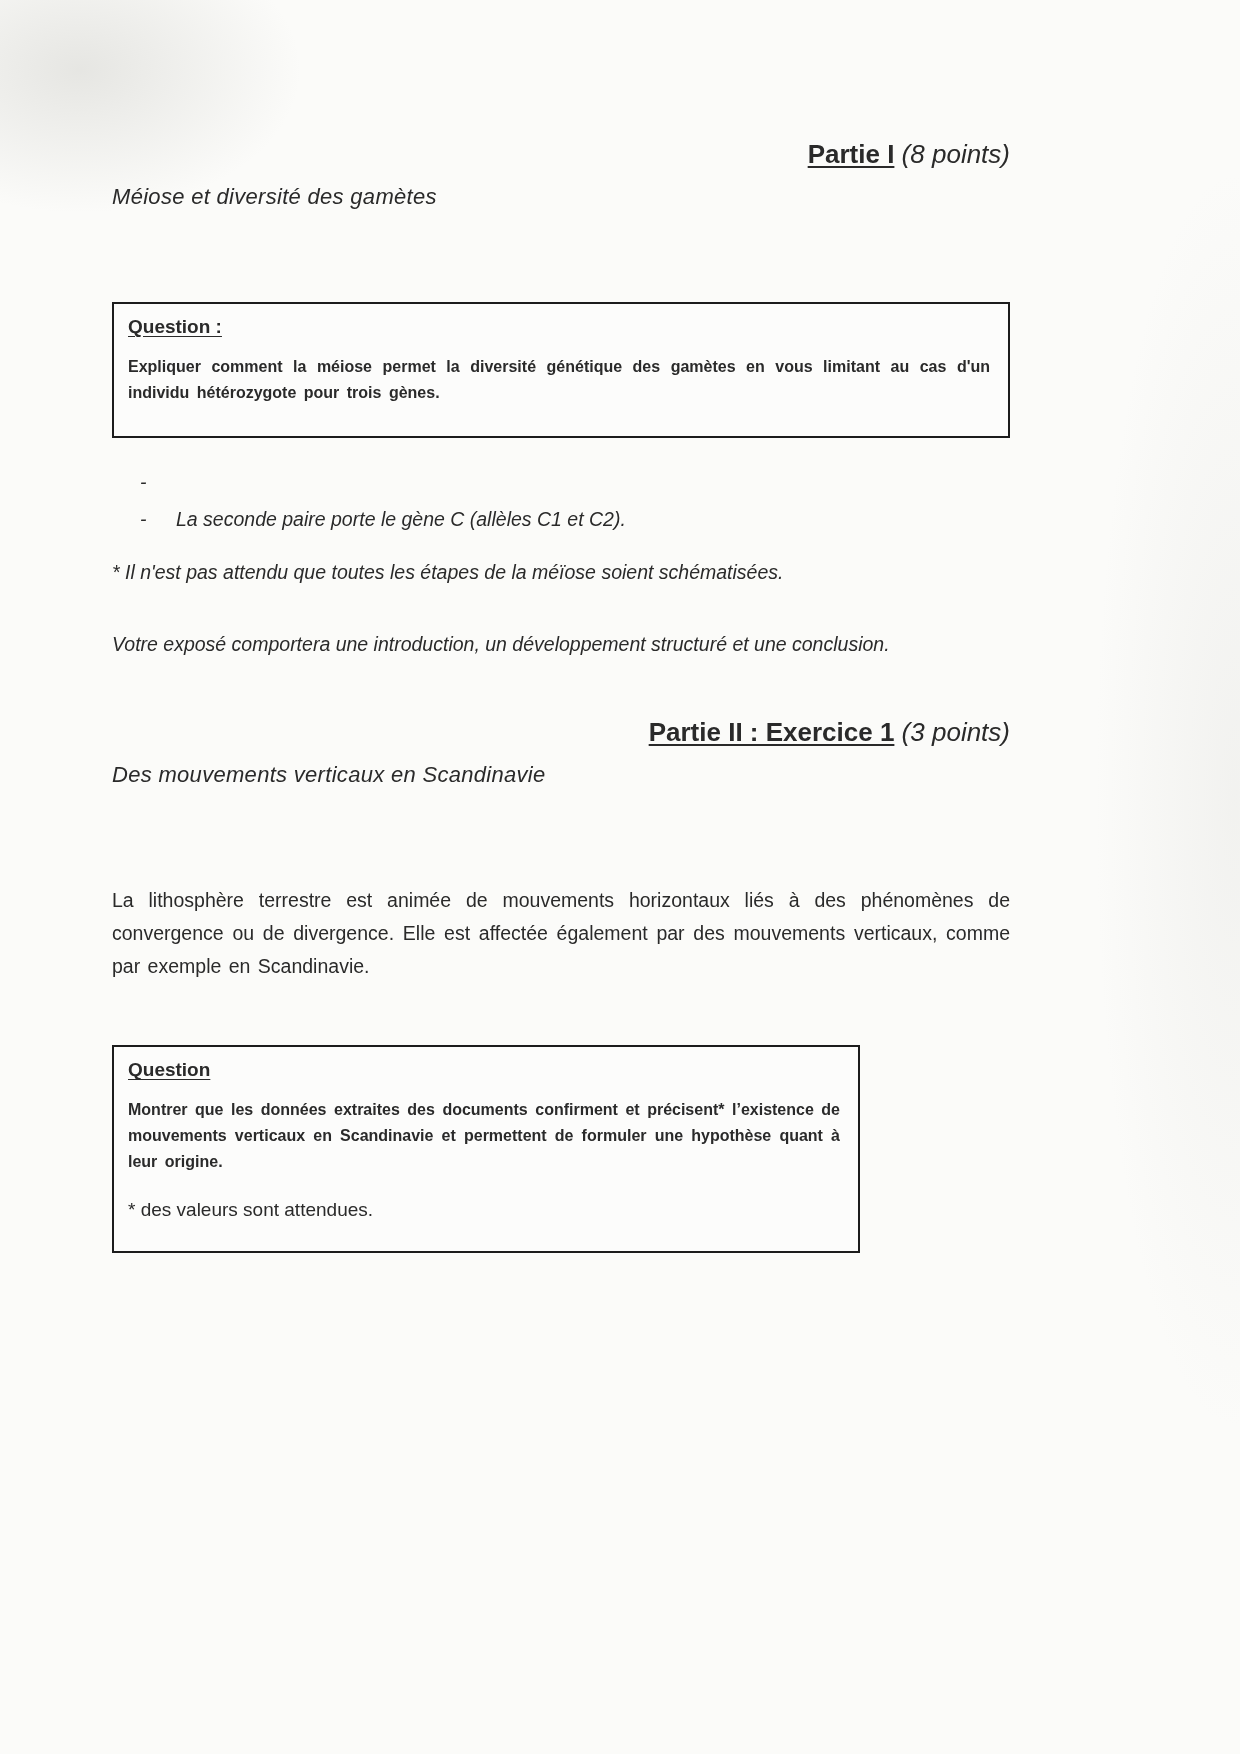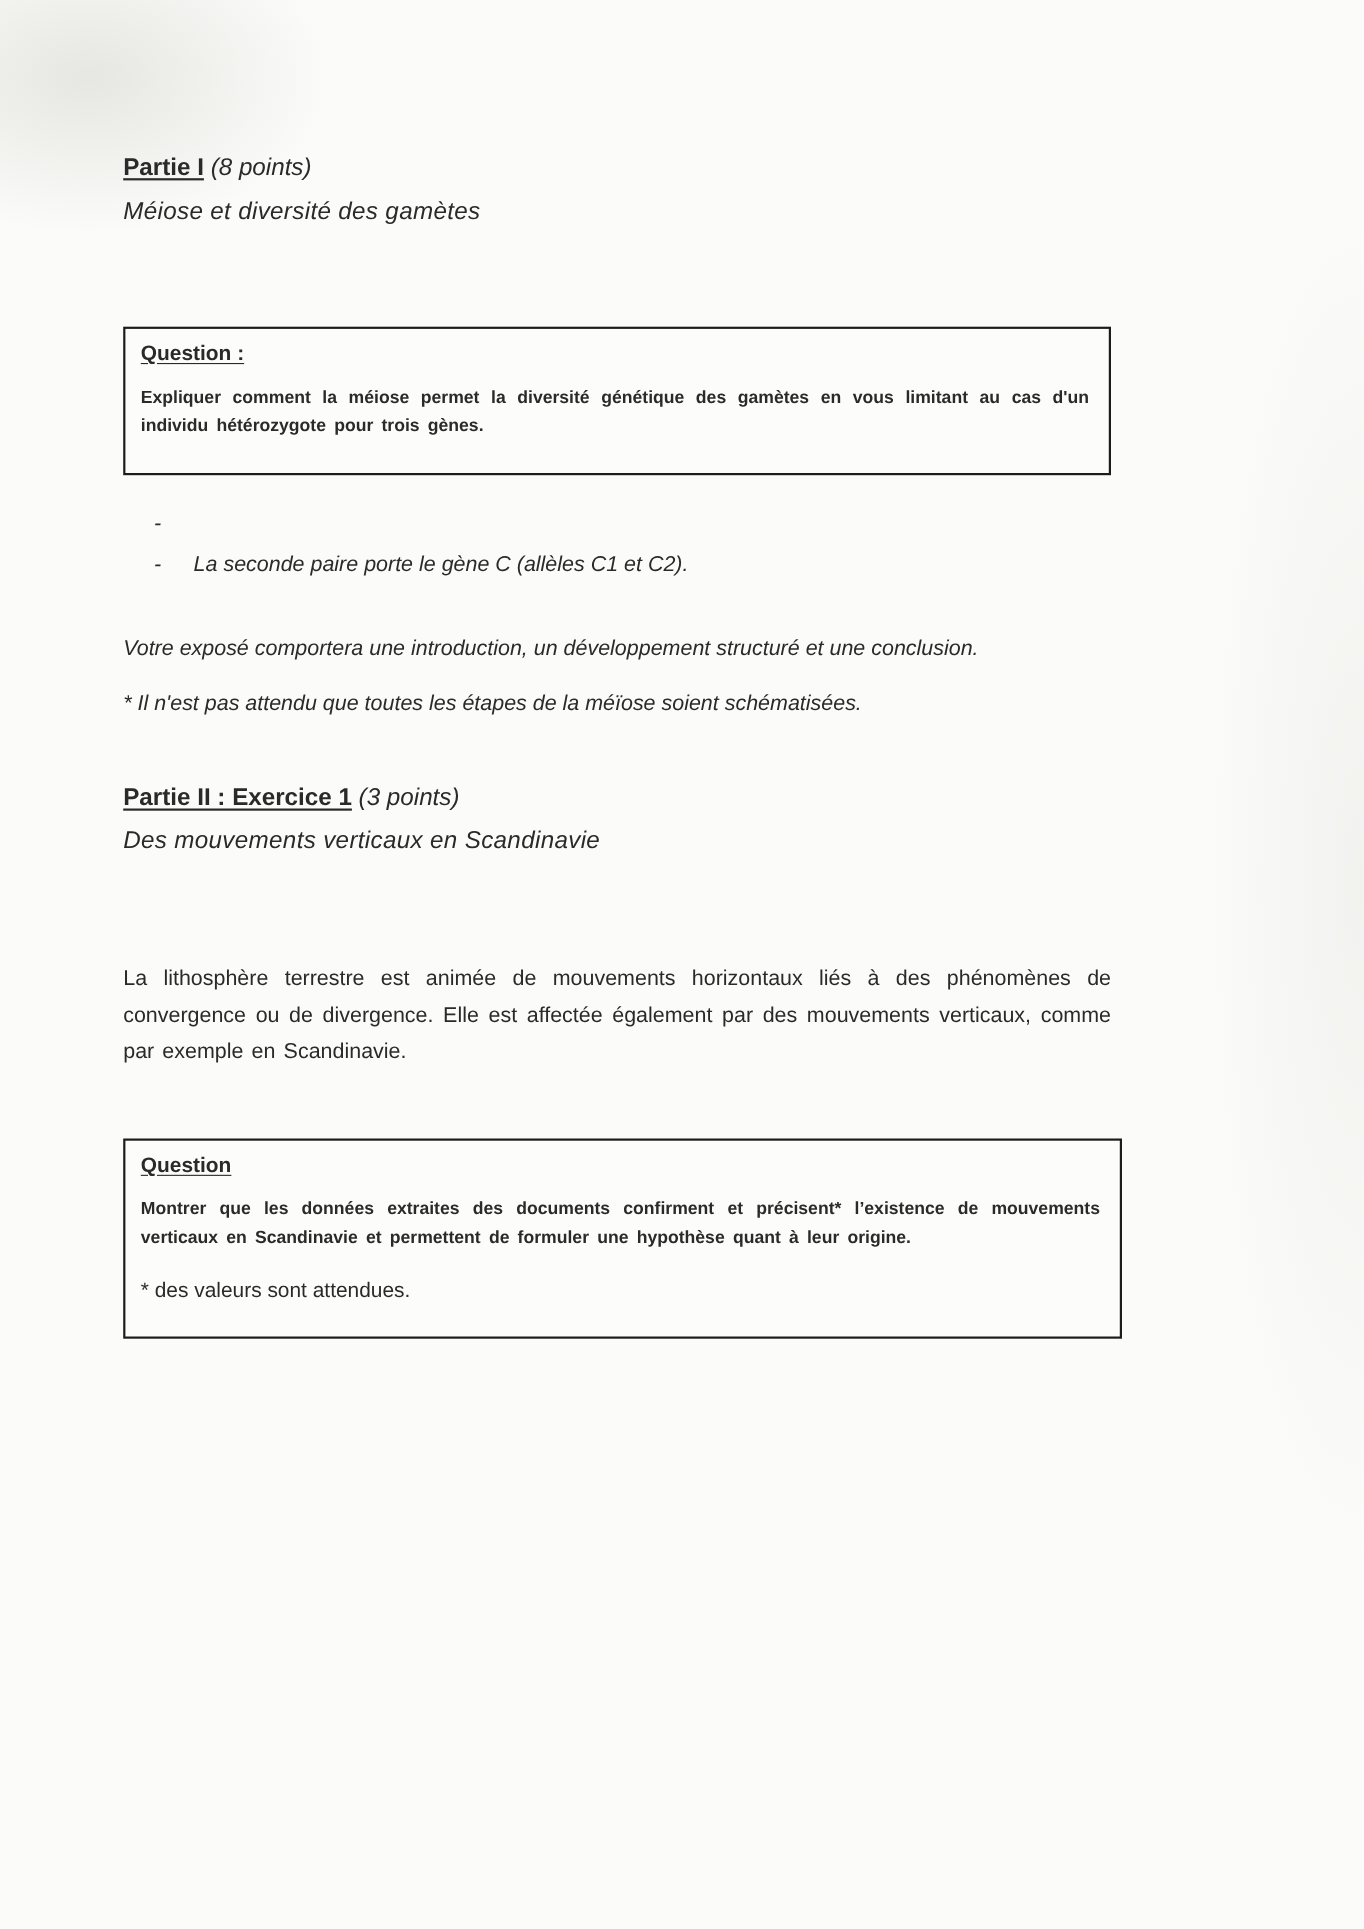--- a/index.html
+++ b/index.html
@@ -17,22 +17,22 @@
       #fbfbf9;
     overflow: hidden;
   }
   .content {
     position: absolute;
     left: 112px;
     top: 0;
     width: 898px;
   }
   .title-line {
-    text-align: left;
-    font-size: 22px;
+    text-align: right;
+    font-size: 26px;
     line-height: 1.3;
   }
   .part1-title { margin-top: 138px; }
   .part2-title { margin-top: 56px; }
   .title-main {
     font-weight: bold;
     text-decoration: underline;
     text-underline-offset: 3px;
   }
   .title-points {
@@ -46,21 +46,21 @@
     font-style: italic;
     margin-top: 12px;
     letter-spacing: 0.3px;
   }
   .question-box {
     border: 2px solid #1c1c1c;
     padding: 12px 18px 30px 14px;
     background: rgba(255,255,255,0.35);
   }
   .box-part1 { margin-top: 92px; }
-  .box-part2 { margin-top: 62px; width: 908px; }
+  .box-part2 { margin-top: 62px; width: 748px; }
   .q-label {
     display: inline-block;
     font-weight: bold;
     font-size: 19px;
     text-decoration: underline;
     text-underline-offset: 3px;
   }
   .q-text {
     font-weight: bold;
     font-size: 16px;
@@ -125,22 +125,22 @@
     <ul class="dash-list">
       <li>
         <span class="dash">-</span>
       </li>
       <li>
         <span class="dash">-</span>
         <span>La seconde paire porte le gène C (allèles C1 et C2).</span>
       </li>
     </ul>
 
+    <p class="lead note2">* Il n'est pas attendu que toutes les étapes de la méïose soient schématisées.</p>
     <p class="lead note1">Votre exposé comportera une introduction, un développement structuré et une conclusion.</p>
-    <p class="lead note2">* Il n'est pas attendu que toutes les étapes de la méïose soient schématisées.</p>
 
     <h1 class="title-line part2-title">
       <span class="title-main">Partie II : Exercice 1</span><span class="title-points"> (3 points)</span>
     </h1>
     <h2 class="subtitle">Des mouvements verticaux en Scandinavie</h2>
 
     <p class="intro">La lithosphère terrestre est animée de mouvements horizontaux liés à des phénomènes de convergence ou de divergence. Elle est affectée également par des mouvements verticaux, comme par exemple en Scandinavie.</p>
 
     <div class="question-box box-part2">
       <span class="q-label">Question</span>

